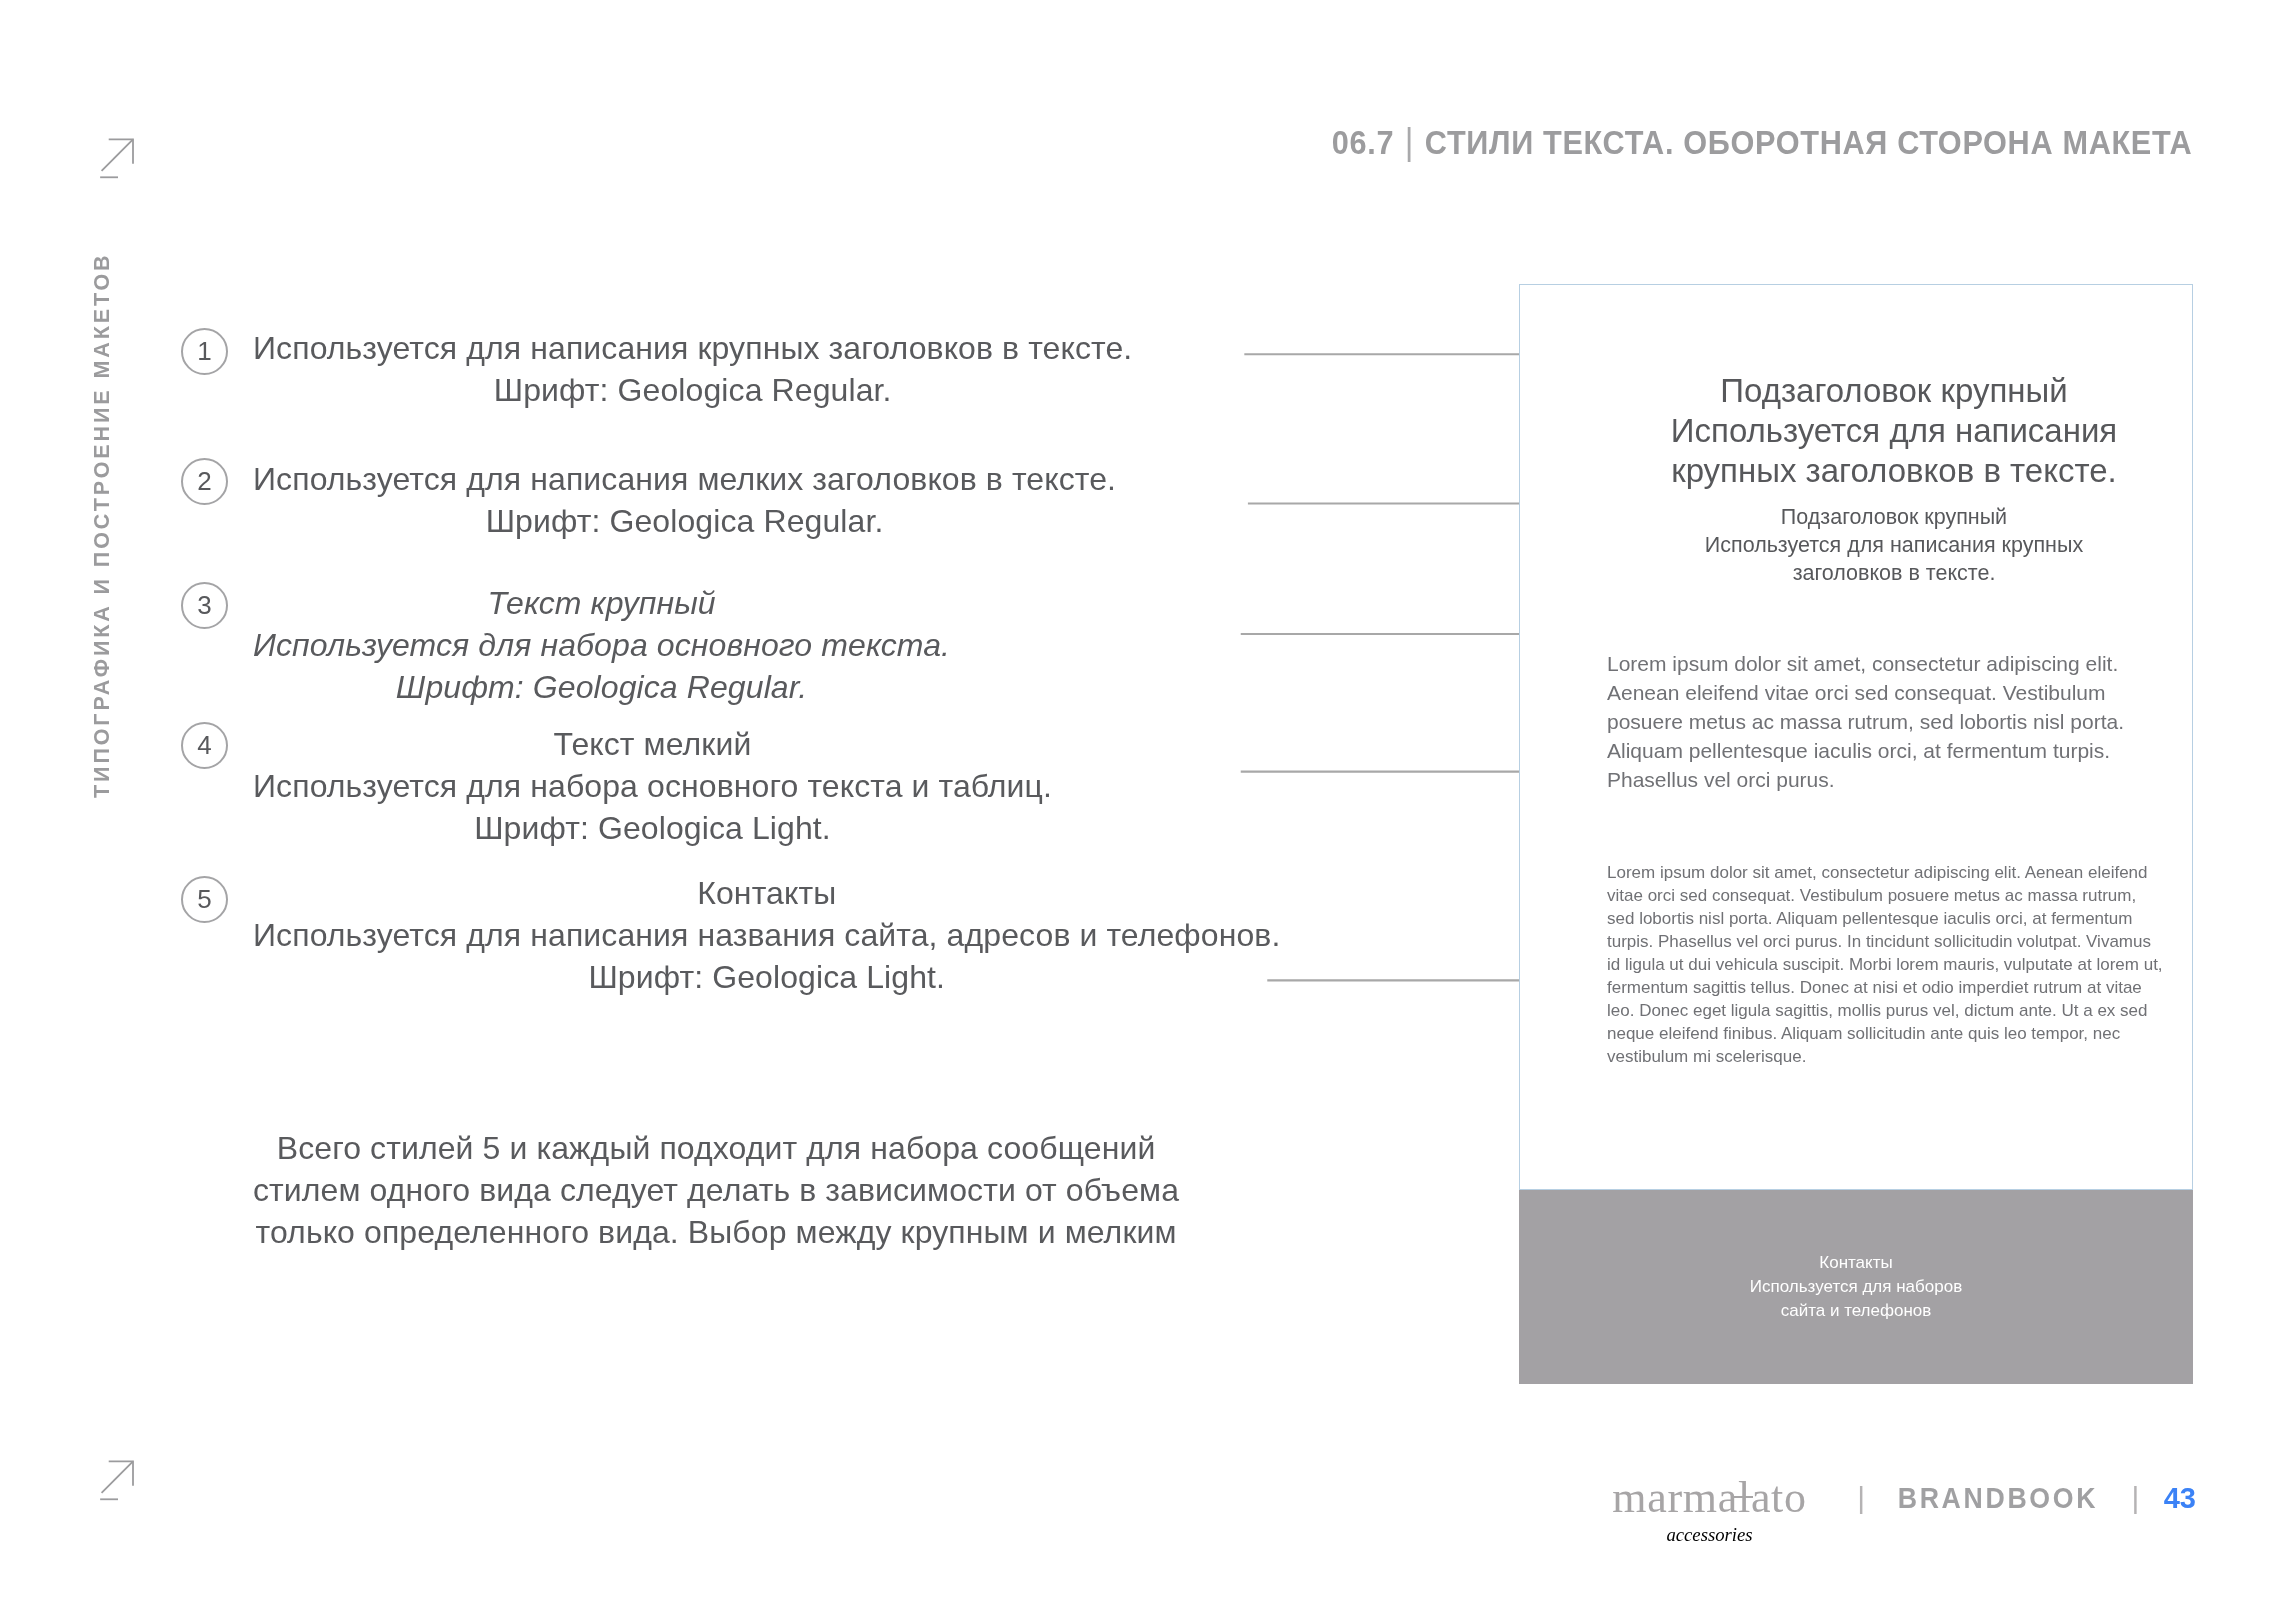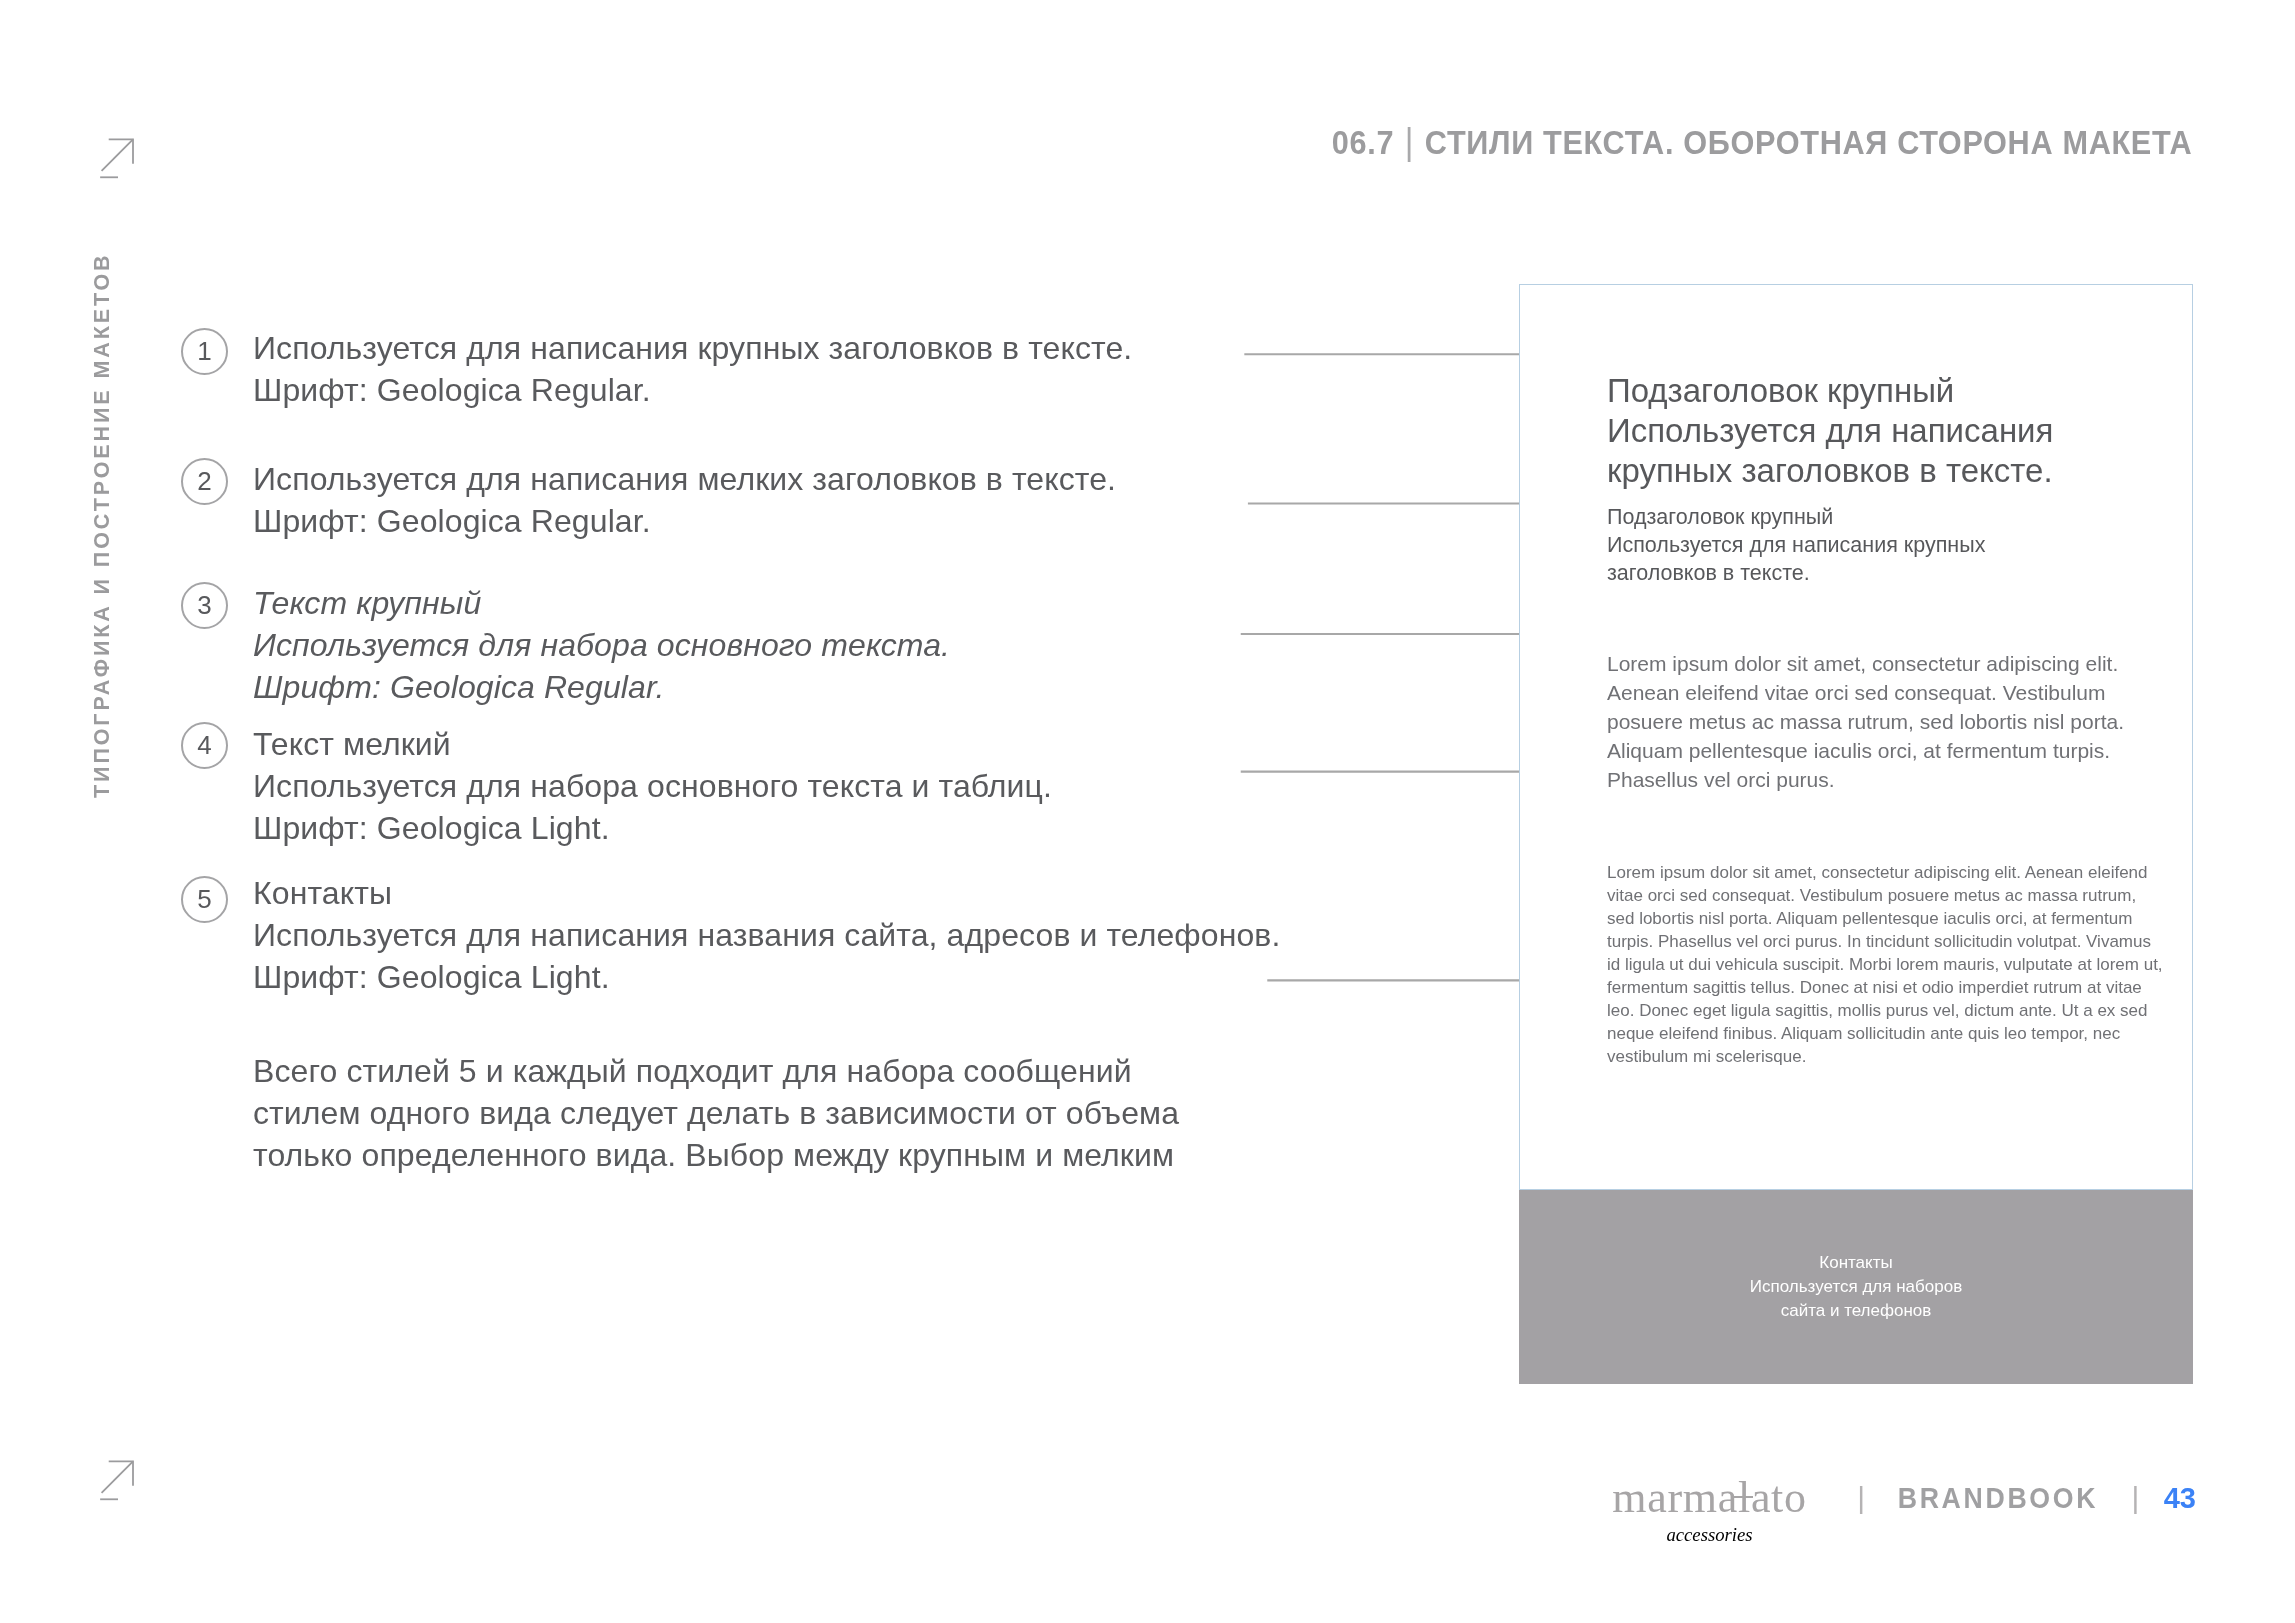--- a/index.html
+++ b/index.html
@@ -37,21 +37,21 @@
     border:2.2px solid #a4a4a6; border-radius:50%;
     display:flex; align-items:center; justify-content:center;
     font-size:26px; color:#58595c; box-sizing:border-box;
   }
   .list-text{
     position:absolute; left:253px;
     font-size:32px; line-height:42px; color:#595a5d;
     letter-spacing:0.1px; white-space:nowrap;
   }
   .note-text{
-    position:absolute; left:253px; top:1050px;
+    position:absolute; left:253px; top:1127px;
     font-size:32px; line-height:42px; color:#595a5d;
     letter-spacing:0.1px; white-space:nowrap;
   }
 
   
   .spec-card{
     position:absolute; left:1519px; top:284px;
     width:674px; height:906px; box-sizing:border-box;
     border:1.4px solid #b7cfe2; background:#ffffff;
   }
@@ -105,21 +105,21 @@
     font-weight:100; font-size:30px; line-height:44px; color:#b5b3b4;
     padding:0 24.4px;
   }
   .foot-doc{
     font-size:29px; line-height:44px; letter-spacing:2.9px; color:#a0a0a2;
     font-weight:600; transform:scaleX(0.92); transform-origin:50% 50%;
   }
   .foot-page{
     font-size:29px; line-height:44px; color:#3b82f6; font-weight:600;
   }
-  .nowrap{white-space:nowrap;}
+  .nowrap{white-space:nowrap;text-align:center;}
 </style>
 </head>
 <body>
 
 <div class="page-header">
   <span class="hdr-num">06.7</span><span class="hdr-bar">|</span><span>СТИЛИ ТЕКСТА. ОБОРОТНАЯ СТОРОНА МАКЕТА</span>
 </div>
 
 <div class="corner-icon" style="left:93px; top:133px;">
   <svg width="50" height="50" viewBox="0 0 70 70">

